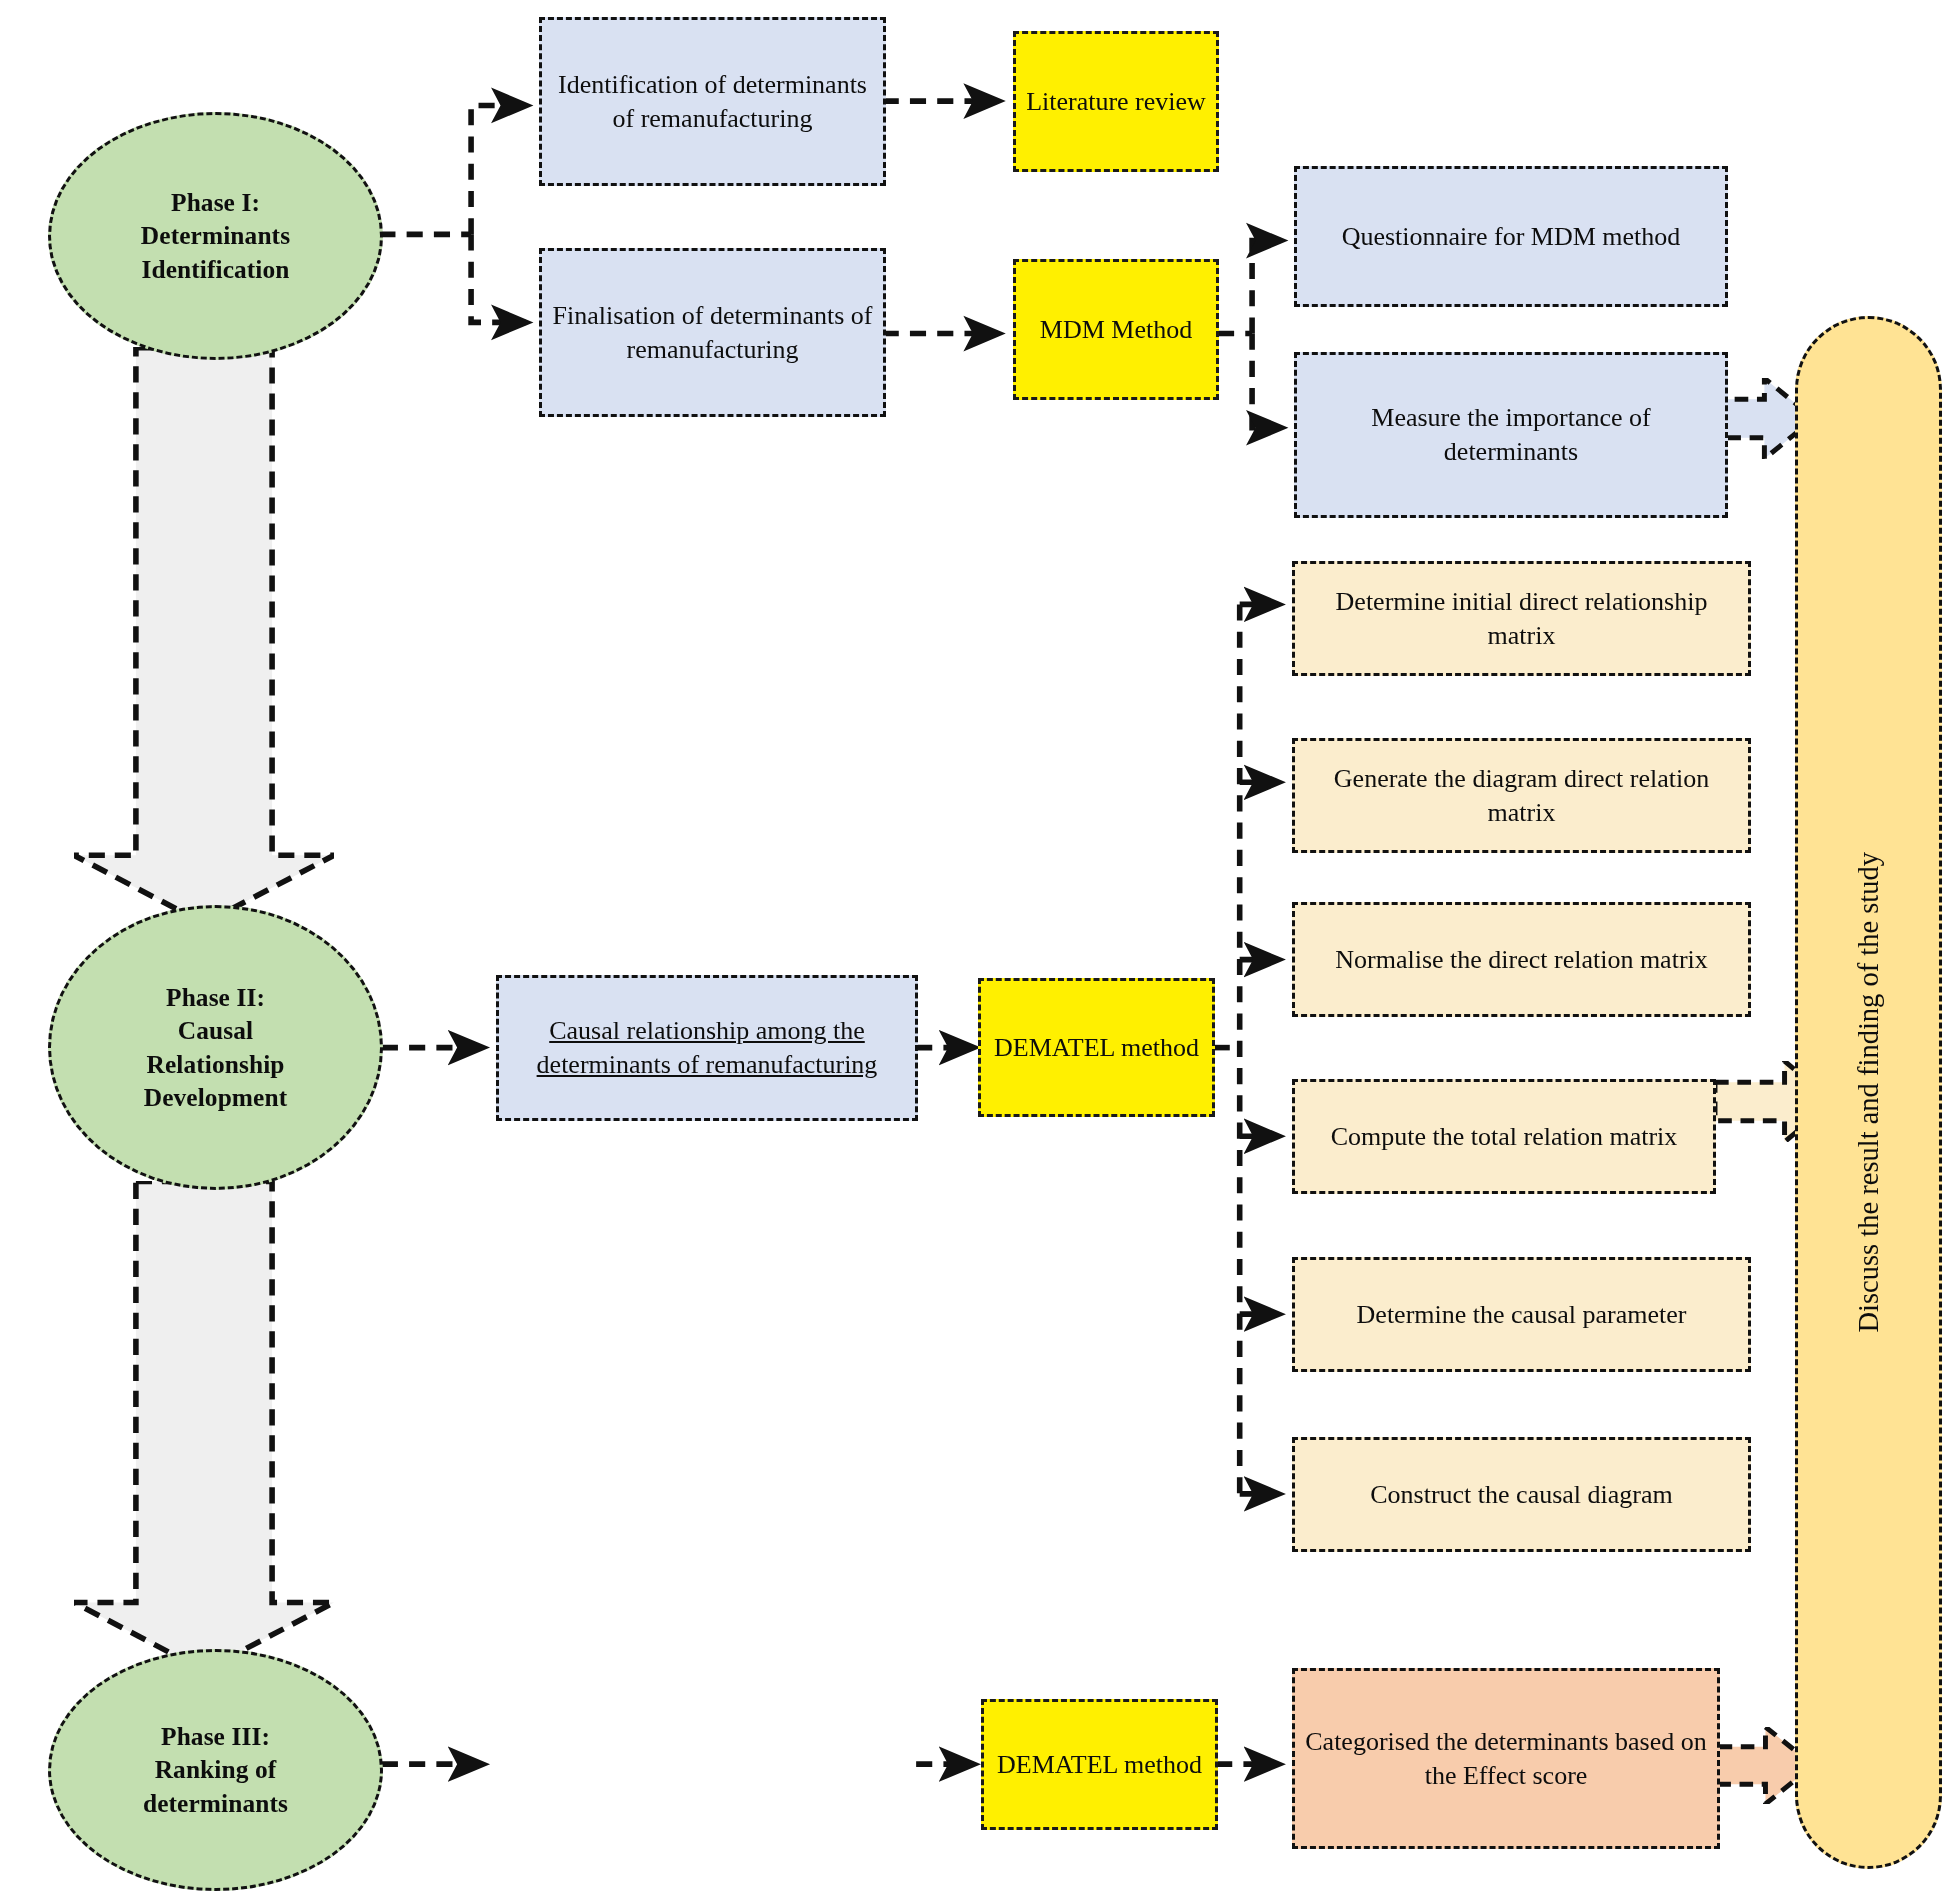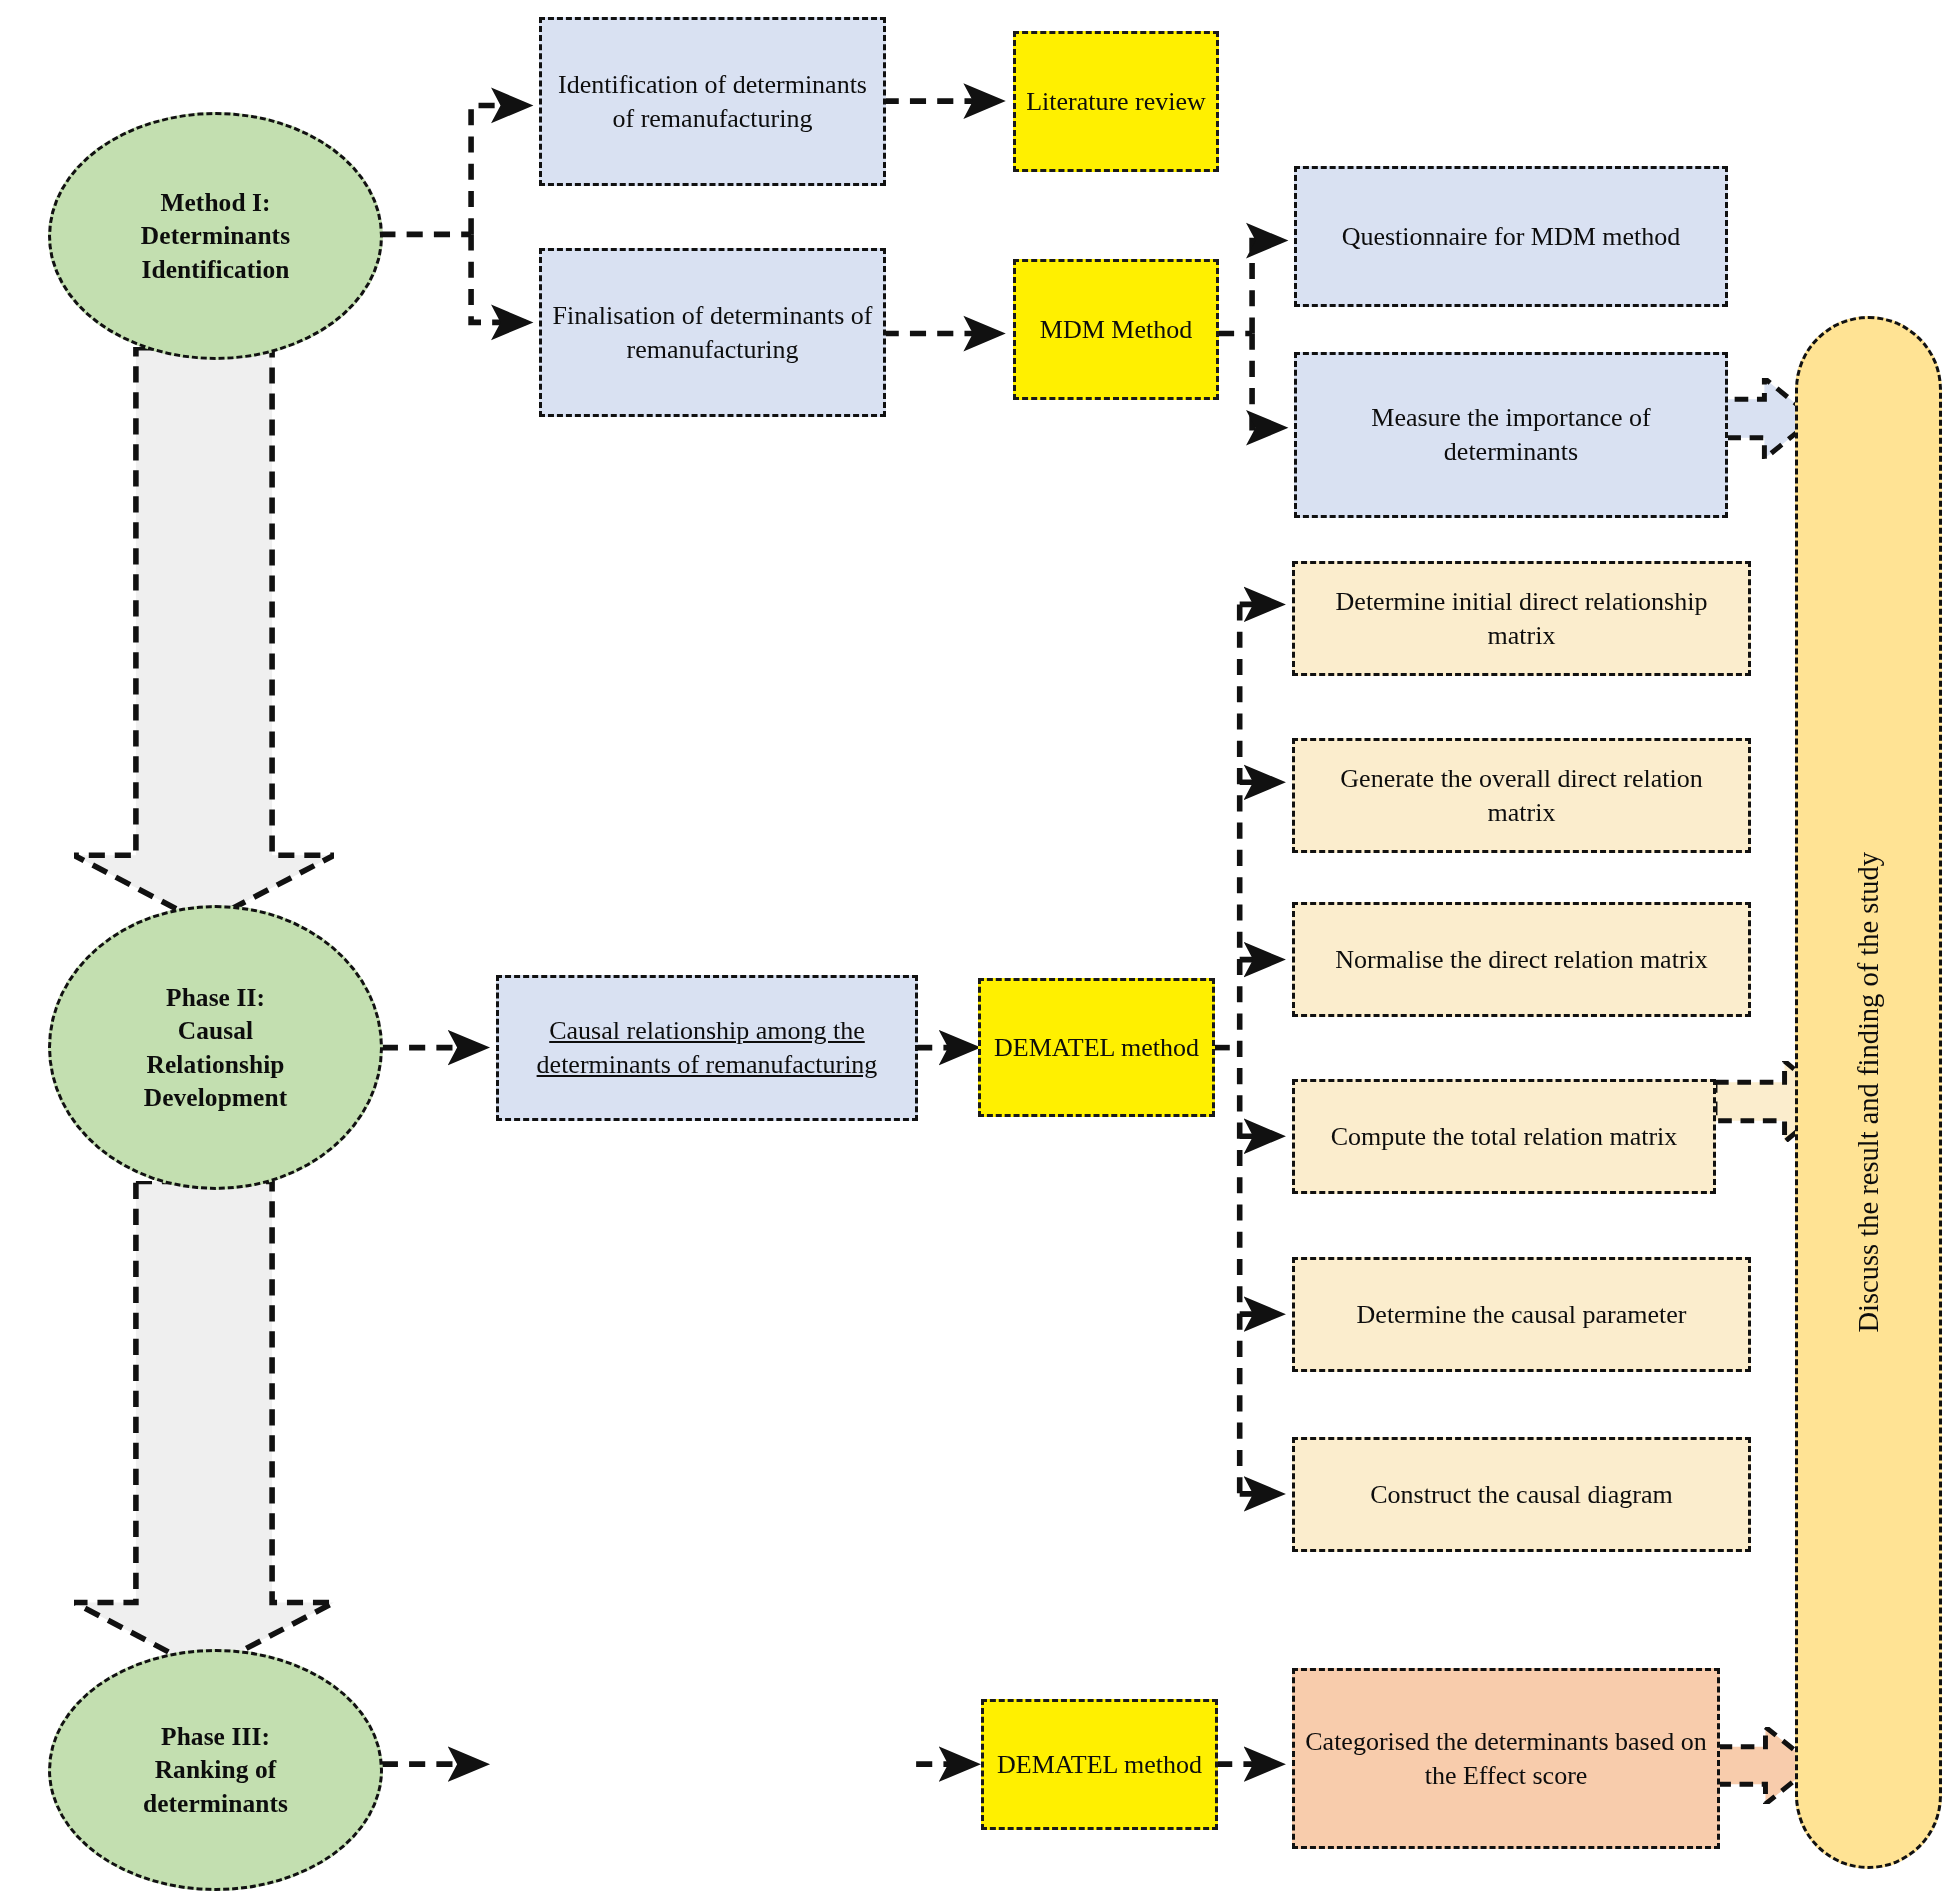--- a/index.html
+++ b/index.html
@@ -83,21 +83,21 @@
   </svg>
   <svg style="position:absolute;left:1715px;top:1061px;width:118px;height:81px;" viewBox="0 0 190 130">
     <path d="M0,34 L112,34 L112,0 L190,65 L112,130 L112,96 L0,96 Z" fill="#FBEDCD" stroke="#111" stroke-width="8" stroke-dasharray="22 14"></path>
   </svg>
   <svg style="position:absolute;left:1696px;top:1727px;width:118px;height:77px;" viewBox="0 0 190 125">
     <path d="M0,32 L112,32 L112,0 L190,62 L112,125 L112,93 L0,93 Z" fill="#F8CCAC" stroke="#111" stroke-width="8" stroke-dasharray="22 14"></path>
   </svg>
 
   <div class="node phase" style="left:48px;top:112px;width:335px;height:248px;">
     <div class="txt">
-      <div>Method I:</div>
+      <div>Phase I:</div>
       <div>Determinants</div>
       <div>Identification</div>
     </div>
   </div>
 
   <div class="node phase" style="left:48px;top:905px;width:335px;height:285px;">
     <div class="txt">
       <div>Phase II:</div>
       <div>Causal</div>
       <div>Relationship</div>
@@ -142,21 +142,21 @@
   </div>
 
   <div class="node pbox yellow" style="left:978px;top:978px;width:237px;height:139px;">
     <span class="txt">DEMATEL method</span>
   </div>
 
   <div class="node pbox cream" style="left:1292px;top:561px;width:459px;height:115px;">
     <span class="txt">Determine initial direct relationship matrix</span>
   </div>
   <div class="node pbox cream" style="left:1292px;top:738px;width:459px;height:115px;">
-    <span class="txt">Generate the overall direct relation matrix</span>
+    <span class="txt">Generate the diagram direct relation matrix</span>
   </div>
   <div class="node pbox cream" style="left:1292px;top:902px;width:459px;height:115px;">
     <span class="txt">Normalise the direct relation matrix</span>
   </div>
   <div class="node pbox cream" style="left:1292px;top:1079px;width:424px;height:115px;">
     <span class="txt">Compute the total relation matrix</span>
   </div>
   <div class="node pbox cream" style="left:1292px;top:1257px;width:459px;height:115px;">
     <span class="txt">Determine the causal parameter</span>
   </div>

